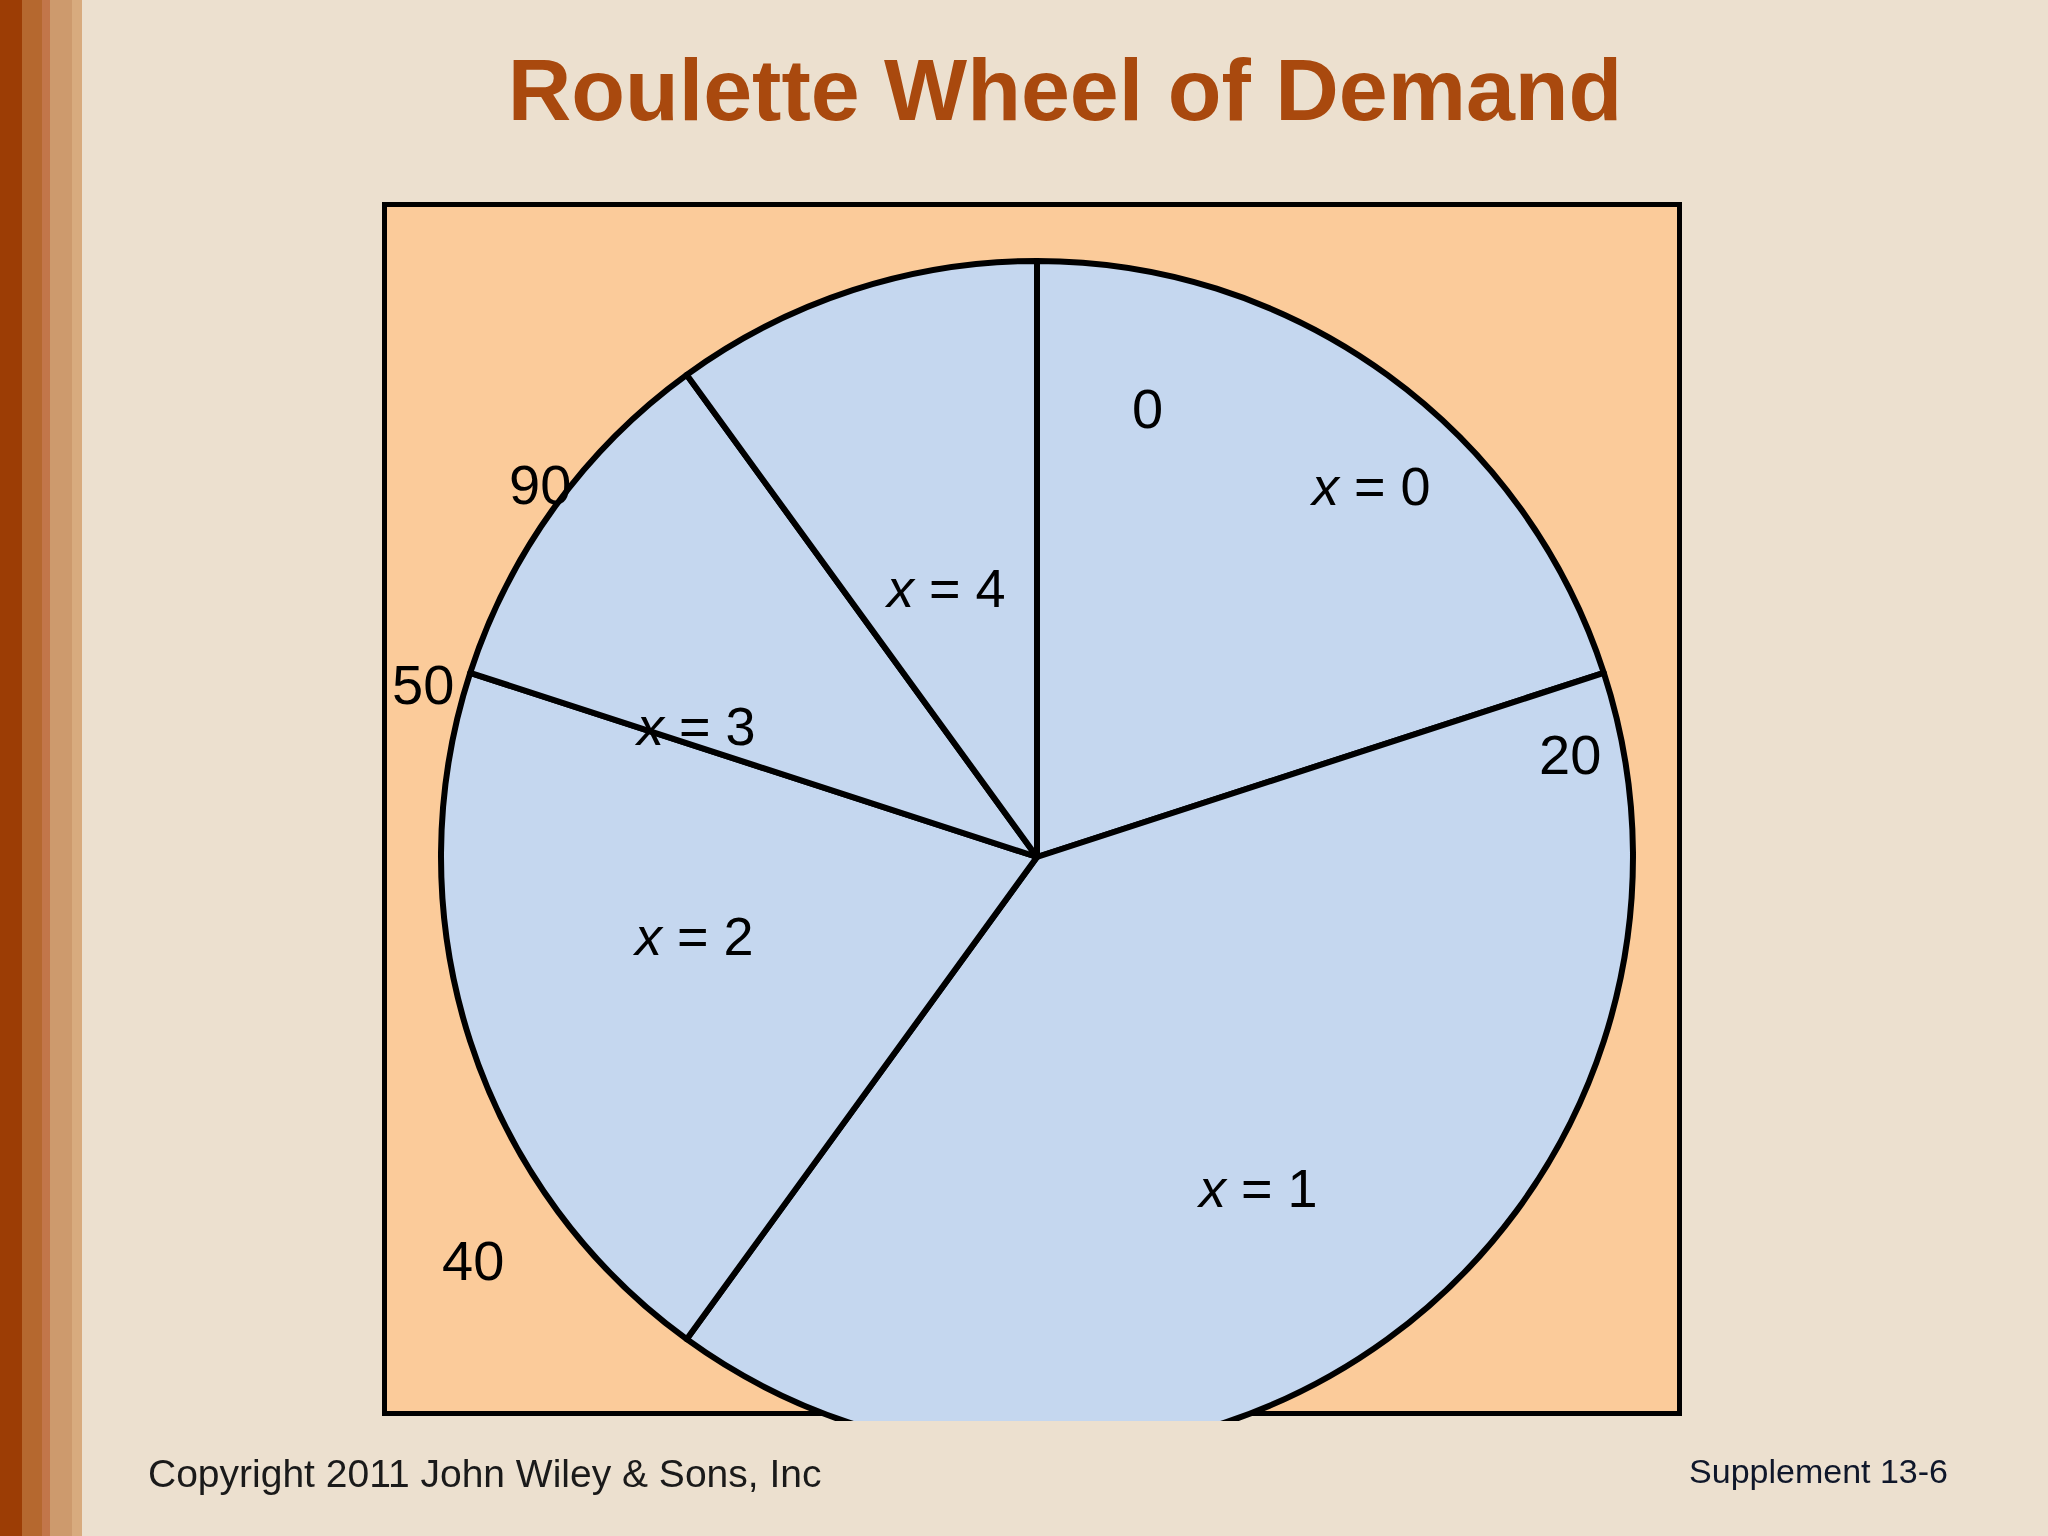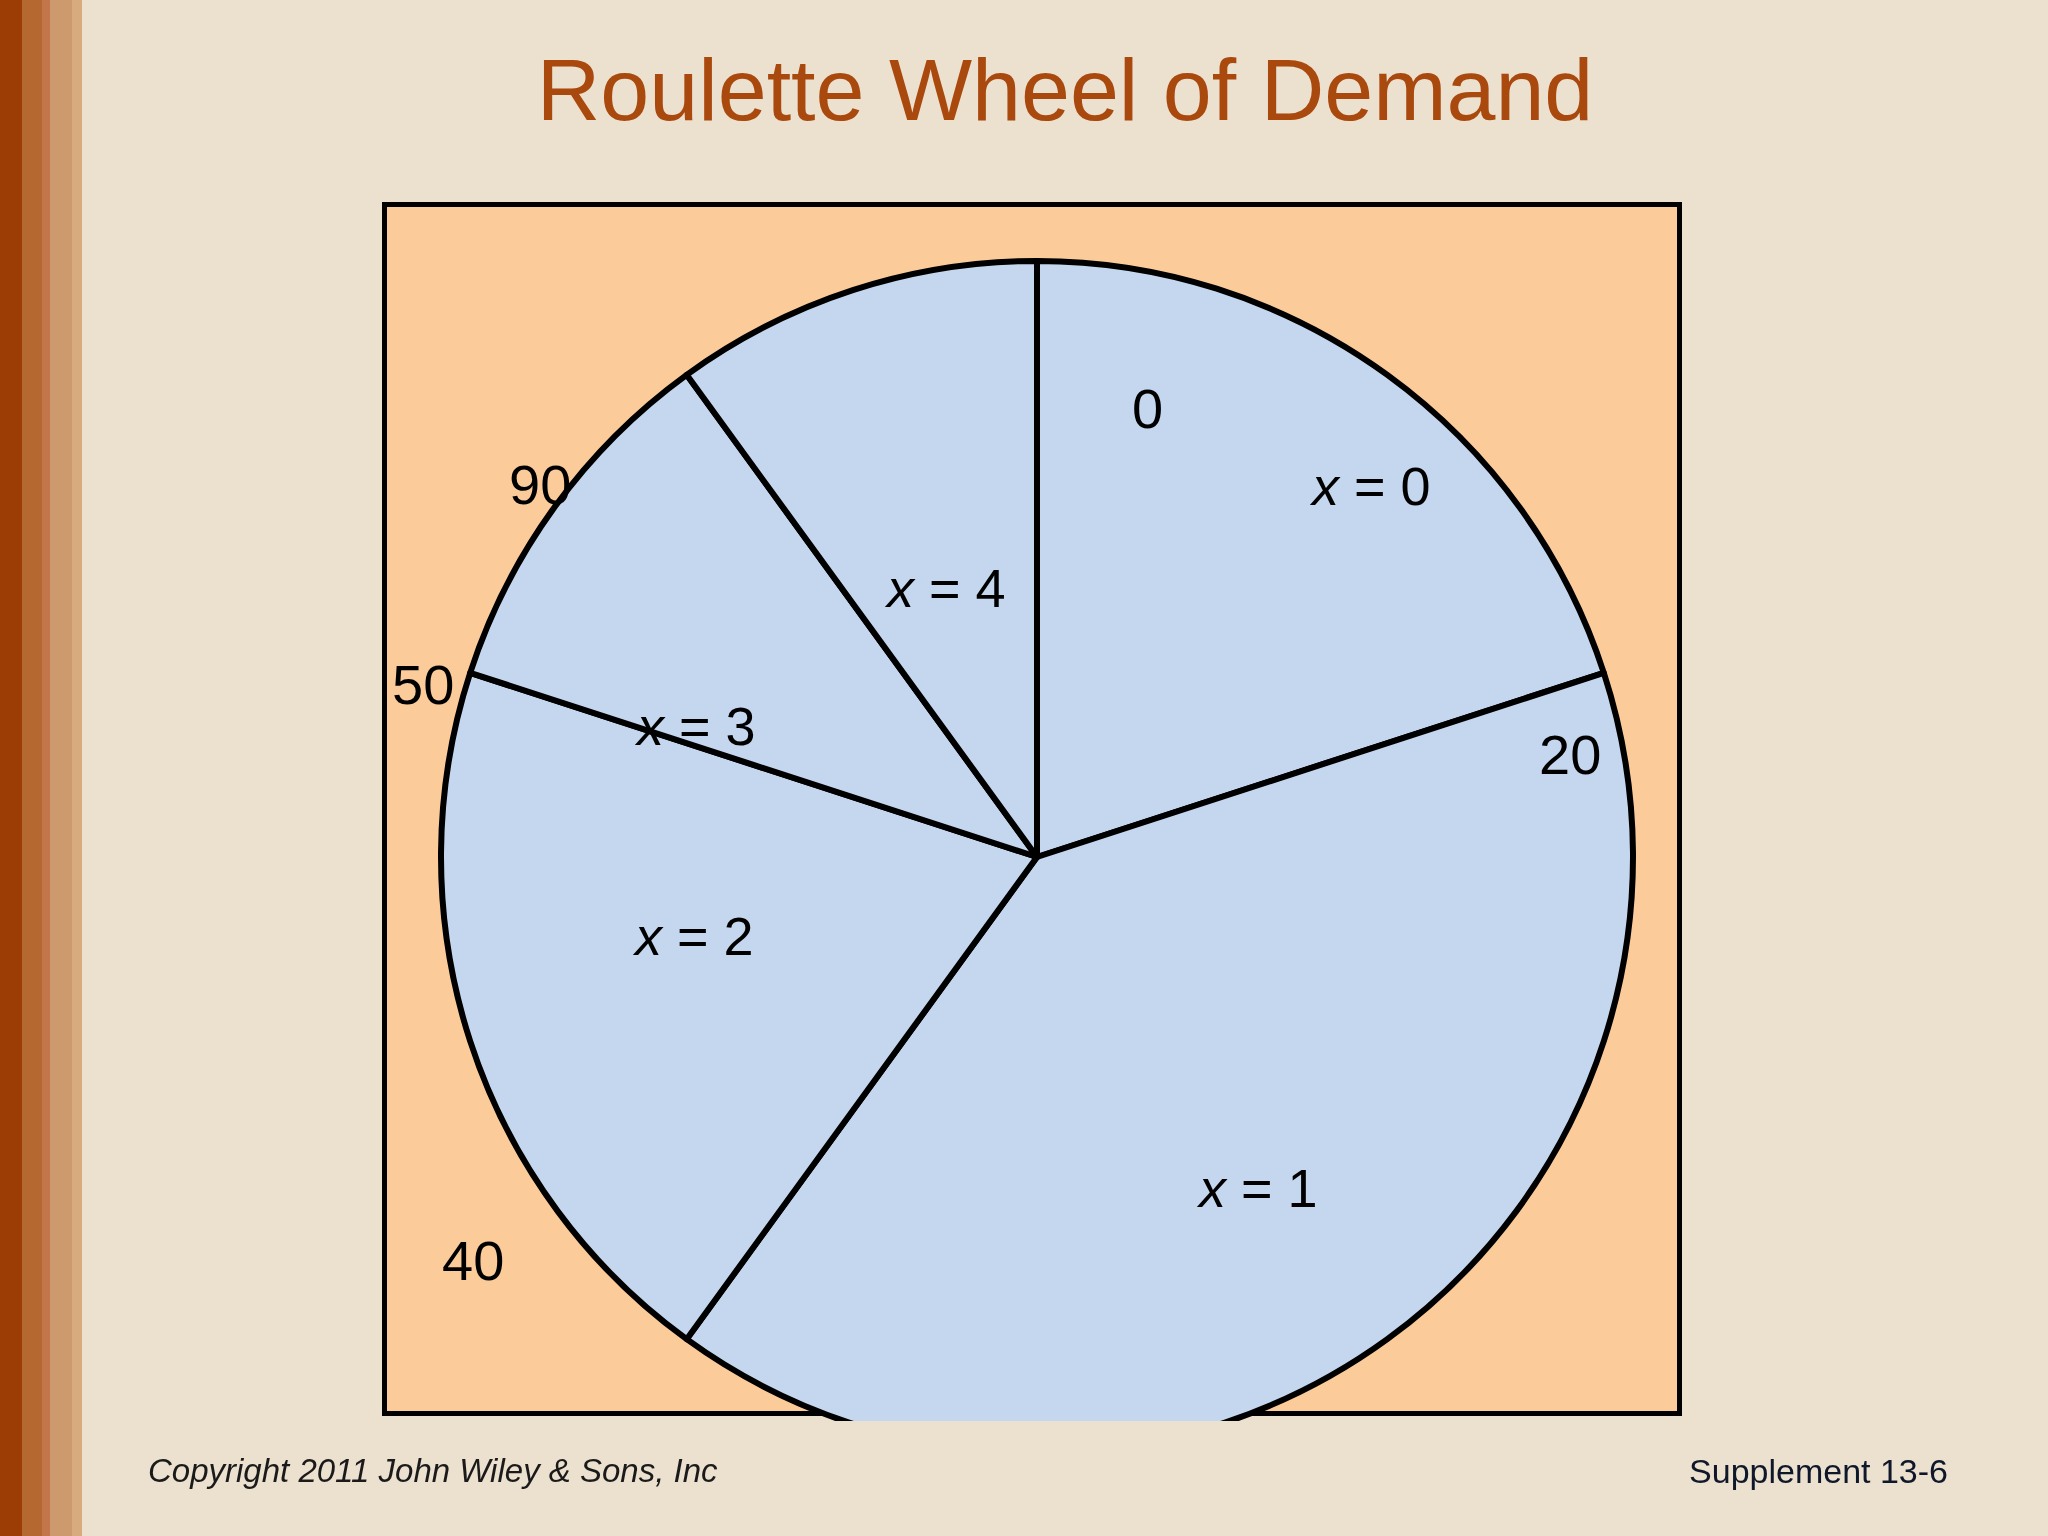--- a/index.html
+++ b/index.html
@@ -31,21 +31,21 @@
   .stripe-5 { width: 10px; background: #d8ab7e; }
 
   
   #slide-title {
     position: absolute;
     left: 82px;
     top: 44px;
     width: 1966px;
     text-align: center;
     font-size: 88px;
-    font-weight: normal;
+    font-weight: bold;
     color: #a9490e;
     letter-spacing: 0px;
     line-height: 1.05;
     white-space: nowrap;
   }
 
   
   #chart-panel {
     position: absolute;
     left: 382px;
@@ -87,24 +87,23 @@
     color: #000000;
     white-space: nowrap;
     line-height: 1;
   }
 
   
   #footer-left {
     position: absolute;
     left: 148px;
     top: 1452px;
-    font-size: 33px;
+    font-size: 39px;
     color: #1a1a1a;
     white-space: nowrap;
-    font-style: italic;
   }
   #footer-right {
     position: absolute;
     right: 100px;
     top: 1452px;
     font-size: 34px;
     color: #0f172a;
     white-space: nowrap;
   }
 </style>

